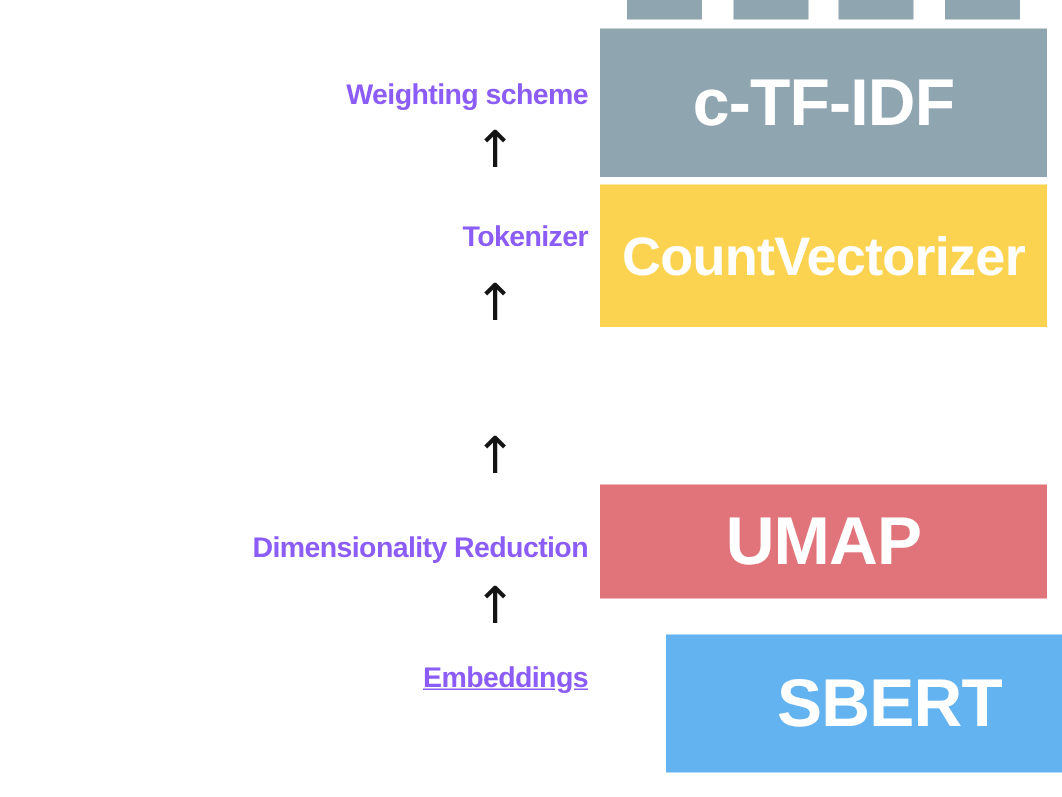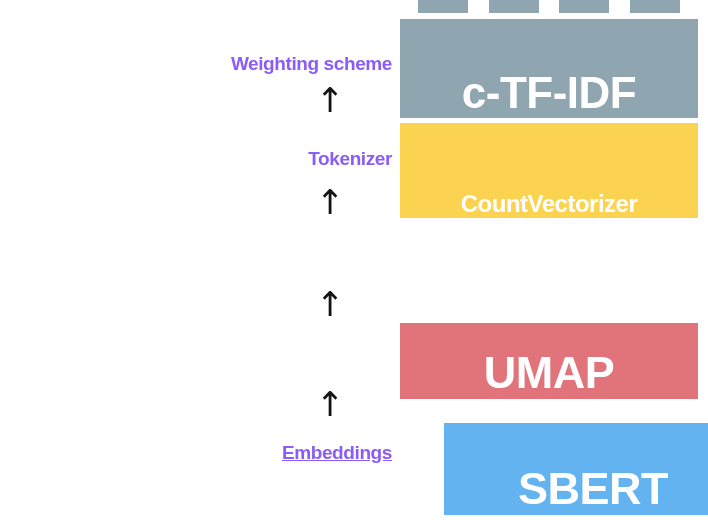--- a/index.html
+++ b/index.html
@@ -49,21 +49,21 @@
     color: #8b5cf6;
     letter-spacing: -0.4px;
     white-space: nowrap;
   }
 
   .stage-box {
     position: absolute;
     left: 400px;
     width: 298px;
     display: flex;
-    align-items: flex-end;
+    align-items: center;
     justify-content: center;
     color: #ffffff;
     font-weight: bold;
     letter-spacing: -0.5px;
     text-align: center;
   }
 
   
   .arrow {
     position: absolute;
@@ -92,28 +92,29 @@
 
   <div class="stage-label" id="label-0" style="top: 53.5px;">Weighting scheme</div>
   <div class="stage-box" id="box-0" style="top: 19px; height: 99px; background: rgb(143, 165, 176);">
     <span id="val-0" style="color: rgb(255, 255, 255); font-size: 44px;">c-TF-IDF</span>
   </div>
 
   <div class="arrow" id="arrow-0" style="top: 83px;">↑</div>
 
   <div class="stage-label" id="label-1" style="top: 149px;">Tokenizer</div>
   <div class="stage-box" id="box-1" style="top: 123px; height: 95px; background: rgb(251, 211, 80);">
-    <span id="val-1" style="color: rgb(255, 255, 255); font-size: 24px;">CountVectorizer</span>
+    <span id="val-1" style="color: rgb(255, 255, 255); font-size: 36px;">CountVectorizer</span>
   </div>
 
   <div class="arrow" id="arrow-1" style="top: 185px;">↑</div>
 
 
   <div class="arrow" id="arrow-2" style="top: 287px;">↑</div>
 
+  <div class="stage-label" id="label-3" style="top: 355.5px;">Dimensionality Reduction</div>
   <div class="stage-box" id="box-3" style="top: 323px; height: 76px; background: rgb(224, 116, 122);">
     <span id="val-3" style="color: rgb(255, 255, 255); font-size: 45px;">UMAP</span>
   </div>
 
   <div class="arrow" id="arrow-3" style="top: 387px;">↑</div>
 
   <div class="stage-label" id="label-4" style="top: 443px; text-decoration: underline;">Embeddings</div>
   <div class="stage-box" id="box-4" style="top: 423px; height: 92px; background: rgb(99, 179, 240); margin-left: 44px;">
     <span id="val-4" style="color: rgb(255, 255, 255); font-size: 45px;">SBERT</span>
   </div>

